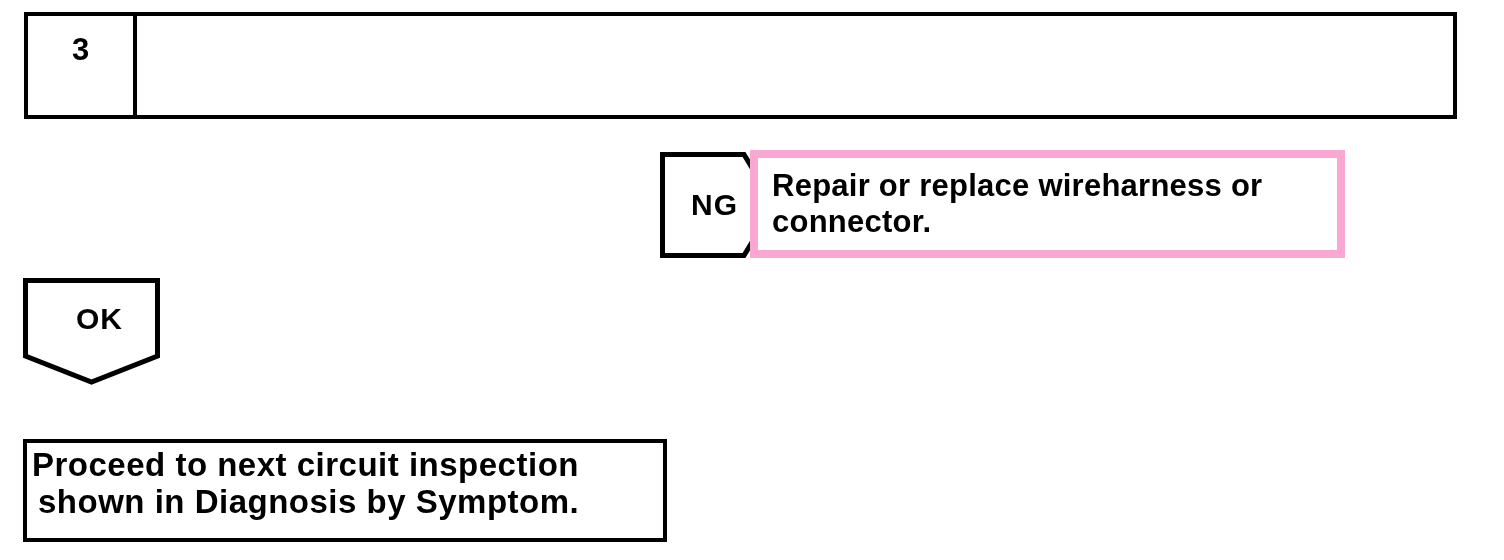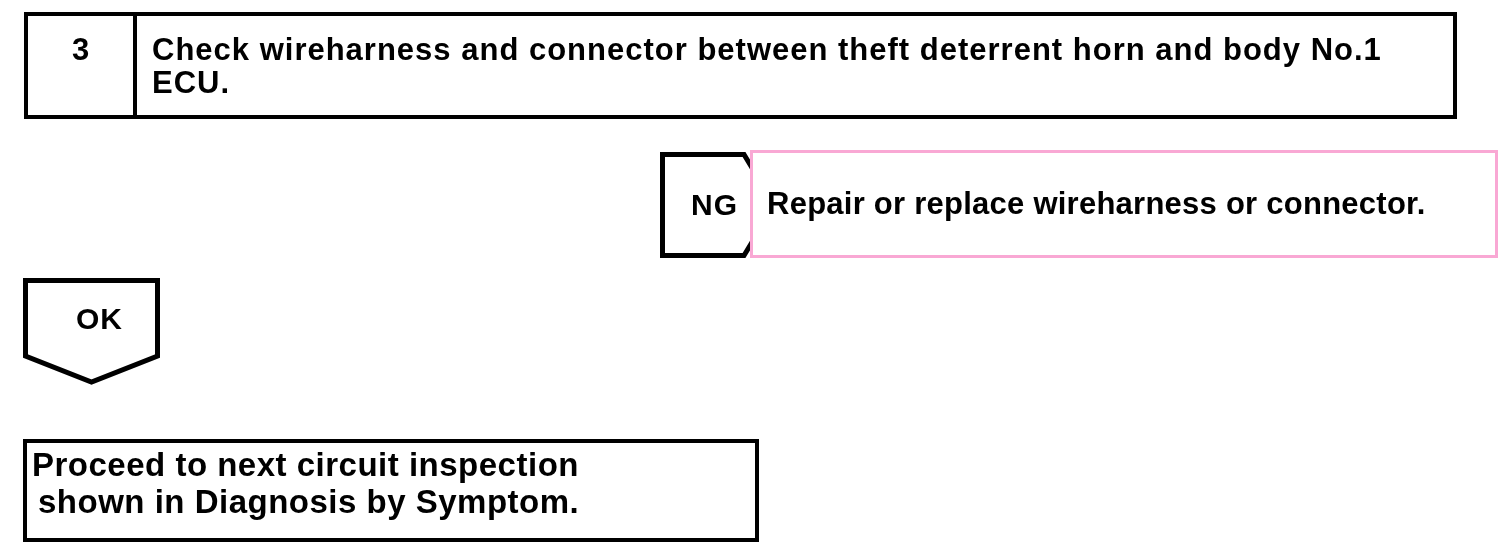--- a/index.html
+++ b/index.html
@@ -87,38 +87,38 @@
     height: 107px;
     padding-bottom: 25px;
     padding-left: 16px;
   }
 
   
   .action-box {
     position: absolute;
     left: 750px;
     top: 150px;
-    width: 748px;
+    width: 595px;
     height: 108px;
-    border: 3px solid #f9a8d4;
+    border: 8px solid #f9a8d4;
     box-sizing: border-box;
     display: flex;
     align-items: center;
     padding-left: 14px;
     font-size: 31px;
     letter-spacing: 0.25px;
     background: #fff;
   }
 
   
   .result-box {
     position: absolute;
     left: 23px;
     top: 439px;
-    width: 736px;
+    width: 644px;
     height: 103px;
     border: 4px solid #000;
     box-sizing: border-box;
     padding: 3px 0 0 5px;
     font-size: 33px;
     line-height: 37px;
     letter-spacing: 0.5px;
     background: #fff;
   }
   .result-line-2 {
@@ -126,23 +126,20 @@
   }
 </style>
 </head>
 <body>
 
 <div class="canvas">
 
   <div class="step-box">
     <div class="step-num-cell">
       <span>3</span>
-    </div>
-    <div class="step-text-cell">
-      <div class="wrap-limit">Check wireharness and connector between theft deterrent horn and body No.1 ECU.</div>
     </div>
   </div>
 
   <div class="pentagon pentagon-ng">
     <svg viewBox="0 0 117 106" aria-hidden="true">
       <polygon points="2.5,2.5 84,2.5 114.5,53 84,103.5 2.5,103.5" fill="#ffffff" stroke="#000000" stroke-width="5" stroke-linejoin="miter"></polygon>
     </svg>
     <span class="shape-label">NG</span>
   </div>
 

